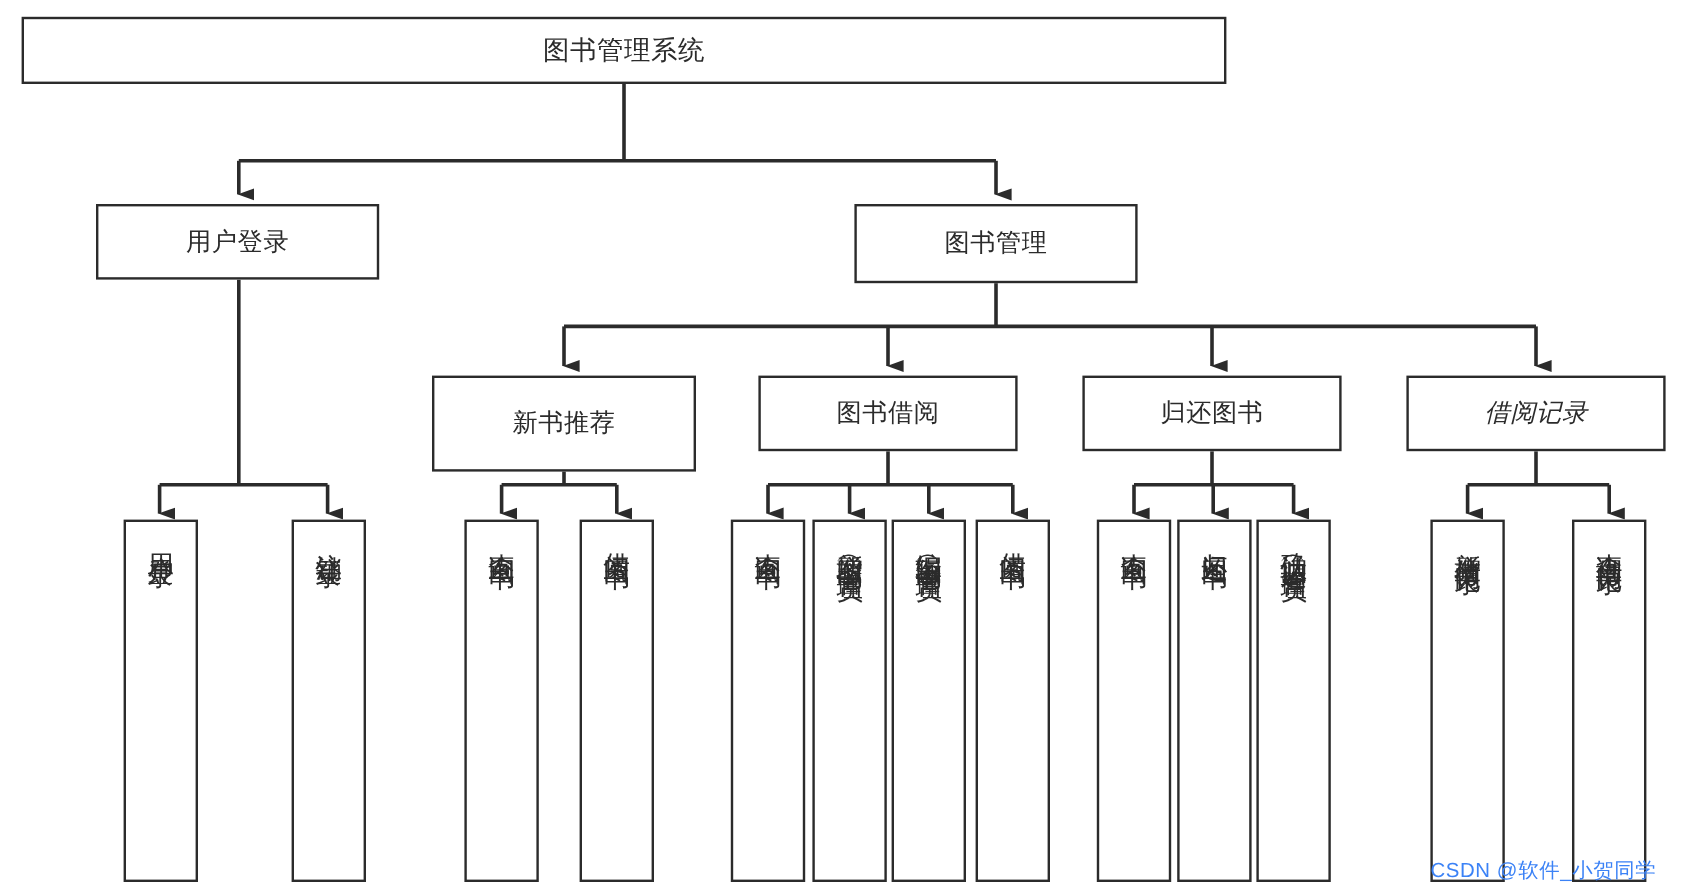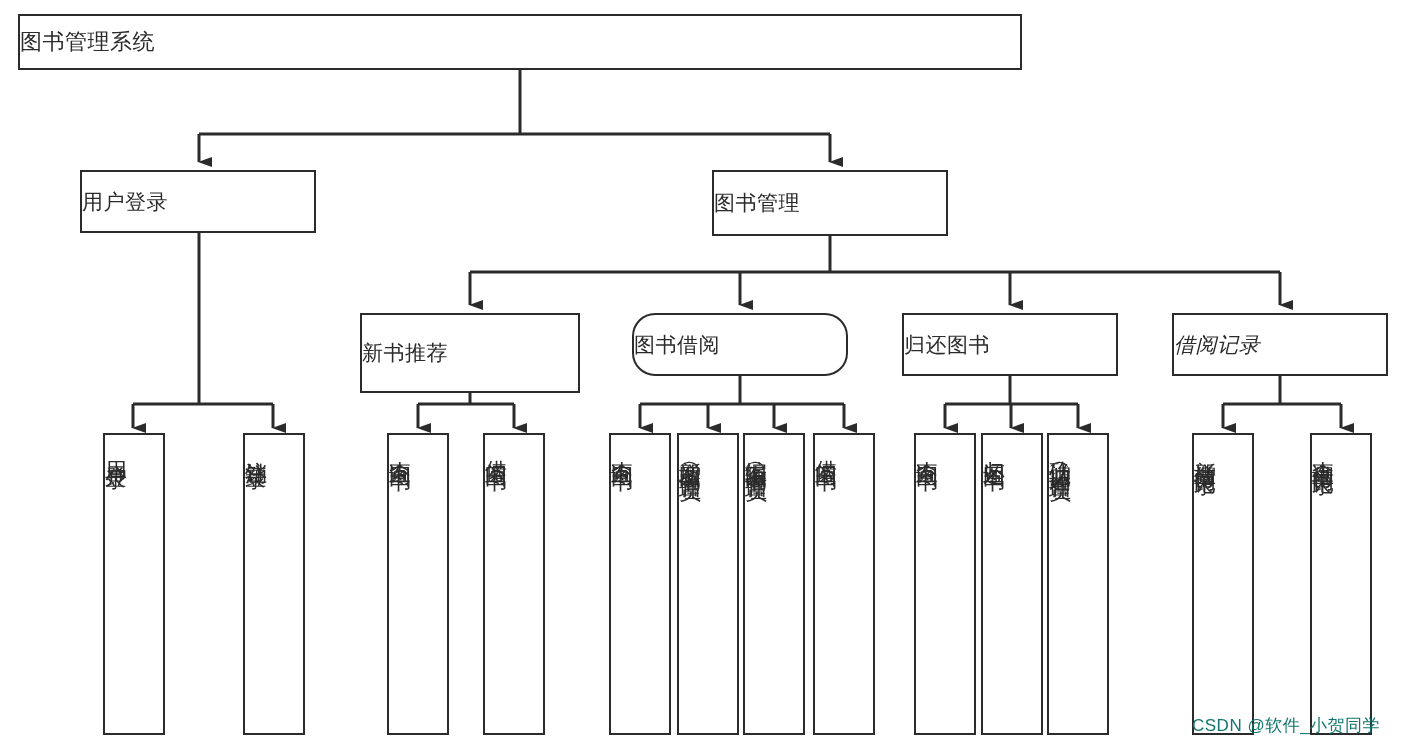--- a/index.html
+++ b/index.html
@@ -26,21 +26,21 @@
     height: 747px;
     pointer-events: none;
   }
   .node {
     position: absolute;
     box-sizing: border-box;
     background: #ffffff;
     border: 2px solid #2b2b2b;
     display: flex;
     align-items: center;
-    justify-content: flex-start;
+    justify-content: center;
     color: #2b2b2b;
     z-index: 2;
   }
   .node .label {
     display: block;
     text-align: center;
     line-height: 1.12;
     white-space: nowrap;
   }
   
@@ -62,21 +62,21 @@
     font-size: 22px;
     line-height: 1.0;
     letter-spacing: 3px;
     white-space: nowrap;
   }
   .watermark {
     position: absolute;
     left: 1192px;
     top: 714px;
     font-size: 17px;
-    color: #0f766e;
+    color: #3b82f6;
     white-space: nowrap;
     z-index: 5;
     letter-spacing: 0.5px;
   }
 </style>
 </head>
 <body>
 
 <div id="canvas">
 
@@ -141,21 +141,21 @@
   </div>
 
   <div class="node horiz" style="left:712px; top:170px; width:236px; height:66px;">
     <span class="label">图书管理</span>
   </div>
 
   <div class="node horiz" style="left:360px; top:313px; width:220px; height:80px;">
     <span class="label">新书推荐</span>
   </div>
 
-  <div class="node horiz" style="left:632px; top:313px; width:216px; height:63px;border-radius:23px;">
+  <div class="node horiz" style="left:632px; top:313px; width:216px; height:63px;">
     <span class="label">图书借阅</span>
   </div>
 
   <div class="node horiz" style="left:902px; top:313px; width:216px; height:63px;">
     <span class="label">归还图书</span>
   </div>
 
   <div class="node horiz" style="left:1172px; top:313px; width:216px; height:63px;font-style:italic;">
     <span class="label">借阅记录</span>
   </div>

